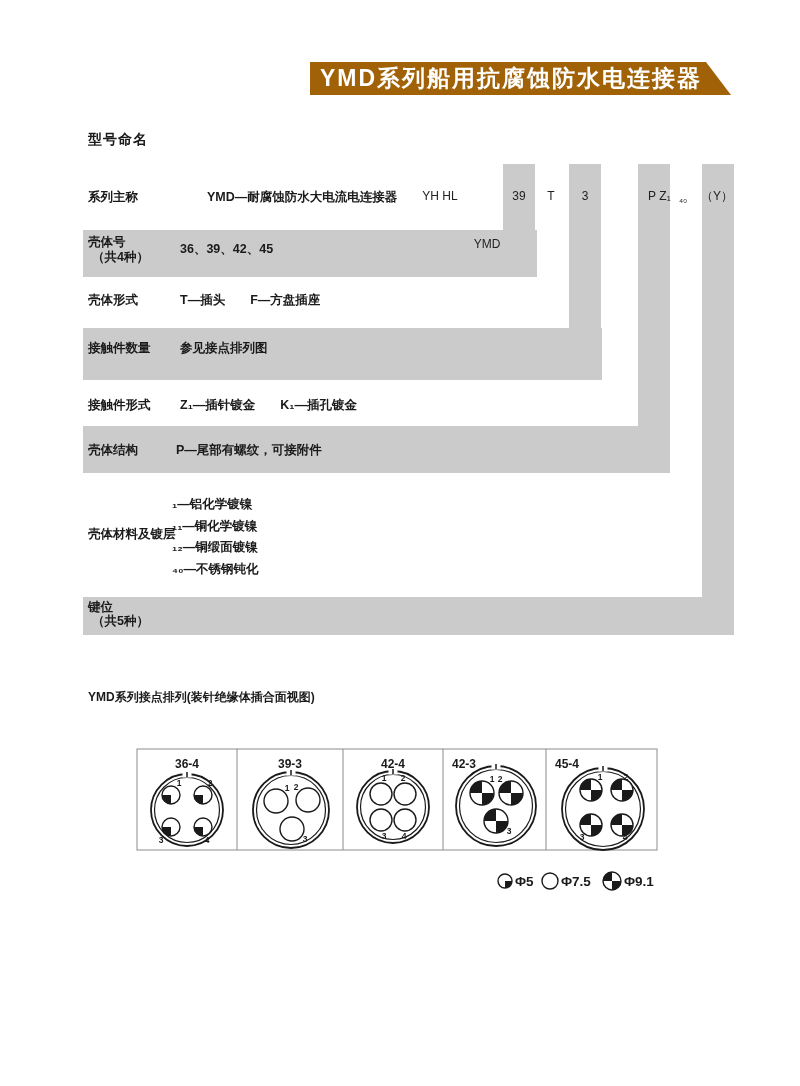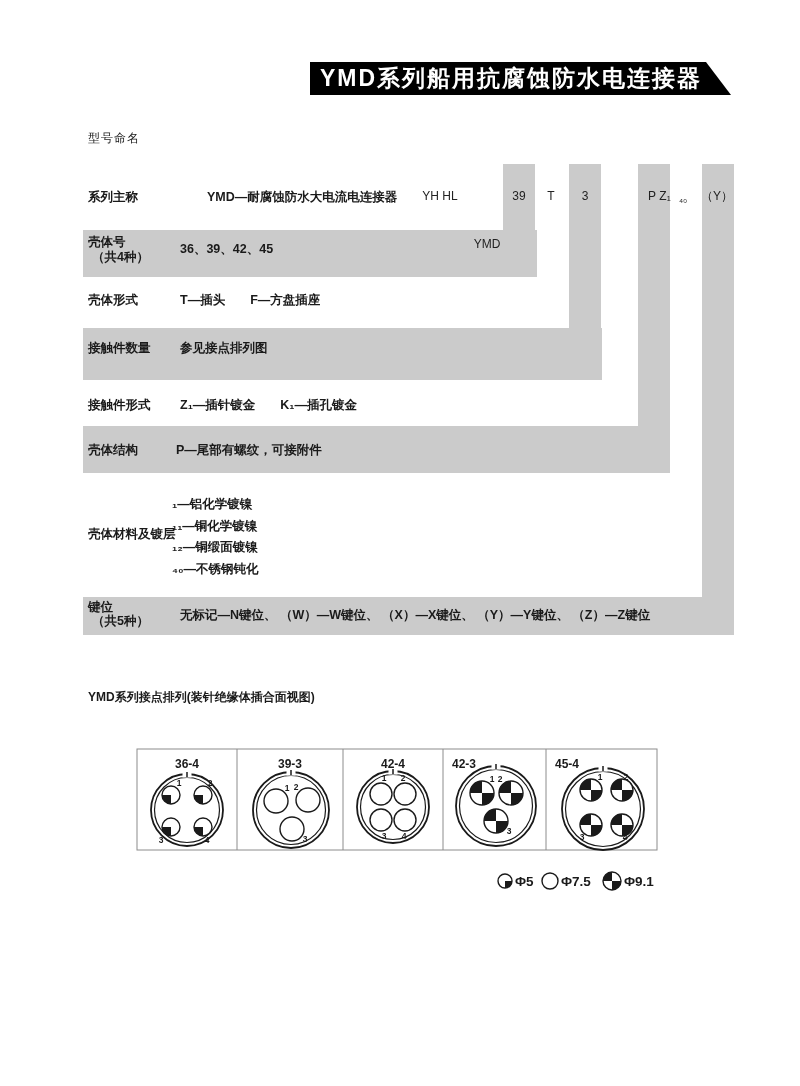--- a/index.html
+++ b/index.html
@@ -11,34 +11,34 @@
   .abs{position:absolute;}
   .banner{
     left:310px;top:62px;width:421px;height:33px;
     clip-path:polygon(0 0, calc(100% - 25px) 0, 100% 100%, 0 100%);
     background:#6a6a6a;
   }
   .banner-text{
     color:#ffffff;font-weight:bold;font-size:23px;line-height:33px;
     padding-left:10px;letter-spacing:2px;white-space:nowrap;
   }
-  .sec-title{font-weight:normal;font-size:12px;line-height:1;white-space:nowrap;letter-spacing:1px;}
+  .sec-title{font-weight:bold;font-size:14px;line-height:1;white-space:nowrap;letter-spacing:1px;}
   .sec-title2{font-weight:bold;font-size:12px;line-height:1;white-space:nowrap;}
   .band{background:#cbcbcb;}
   .lbl,.val{font-weight:bold;font-size:12.5px;line-height:1;white-space:nowrap;}
   .code{font-size:12px;line-height:1;white-space:nowrap;transform:translateX(-50%);color:#222;}
   .code-small{font-size:10px;}
   svg text{font-family:"Liberation Sans","DejaVu Sans",sans-serif;}
 </style>
 </head>
 <body>
 
 <div class="page">
 
-  <div class="abs banner" style="background: #000000;">
+  <div class="abs banner" style="background: #a16207;">
     <div class="banner-text" style="color: rgb(255, 255, 255);">YMD系列船用抗腐蚀防水电连接器</div>
   </div>
 
   <div class="abs sec-title" style="left:88px;top:132px;">型号命名</div>
 
   <div class="abs band" style="left: 83px; top: 230px; width: 454px; height: 47px; background: rgb(203, 203, 203);"></div>
   <div class="abs band" style="left: 83px; top: 328px; width: 519px; height: 52px; background: rgb(203, 203, 203);"></div>
   <div class="abs band" style="left: 83px; top: 426px; width: 587px; height: 47px; background: rgb(203, 203, 203);"></div>
   <div class="abs band" style="left: 83px; top: 597px; width: 651px; height: 38px; background: rgb(203, 203, 203);"></div>
 
@@ -77,21 +77,20 @@
   <div class="abs val" style="left:176px;top:444px;">P—尾部有螺纹，可接附件</div>
 
   <div class="abs lbl" style="left:88px;top:528px;">壳体材料及镀层</div>
   <div class="abs val" style="left:172px;top:498px;">₁—铝化学镀镍</div>
   <div class="abs val" style="left:172px;top:520px;">₁₁—铜化学镀镍</div>
   <div class="abs val" style="left:172px;top:541px;">₁₂—铜缎面镀镍</div>
   <div class="abs val" style="left:172px;top:563px;">₄₀—不锈钢钝化</div>
 
   <div class="abs lbl" style="left:88px;top:601px;text-align:right;">键位</div>
   <div class="abs lbl" style="left:92px;top:615px;">（共5种）</div>
-  <div class="abs val" style="left:180px;top:609px;">无标记—N键位、 （W）—W键位、 （X）—X键位、 （Y）—Y键位、 （Z）—Z键位</div>
 
   <div class="abs sec-title2" style="left:88px;top:691px;">YMD系列接点排列(装针绝缘体插合面视图)</div>
 
   <svg id="diagram-svg" class="abs" style="left:0;top:740px;" width="800" height="180" viewBox="0 0 800 180">
       <rect x="137" y="9" width="520" height="101" fill="none" stroke="#8c8c8c" stroke-width="1"></rect>
       <line x1="237" y1="9" x2="237" y2="110" stroke="#8c8c8c" stroke-width="1"></line>
       <line x1="343" y1="9" x2="343" y2="110" stroke="#8c8c8c" stroke-width="1"></line>
       <line x1="443" y1="9" x2="443" y2="110" stroke="#8c8c8c" stroke-width="1"></line>
       <line x1="546" y1="9" x2="546" y2="110" stroke="#8c8c8c" stroke-width="1"></line>
       <g>

